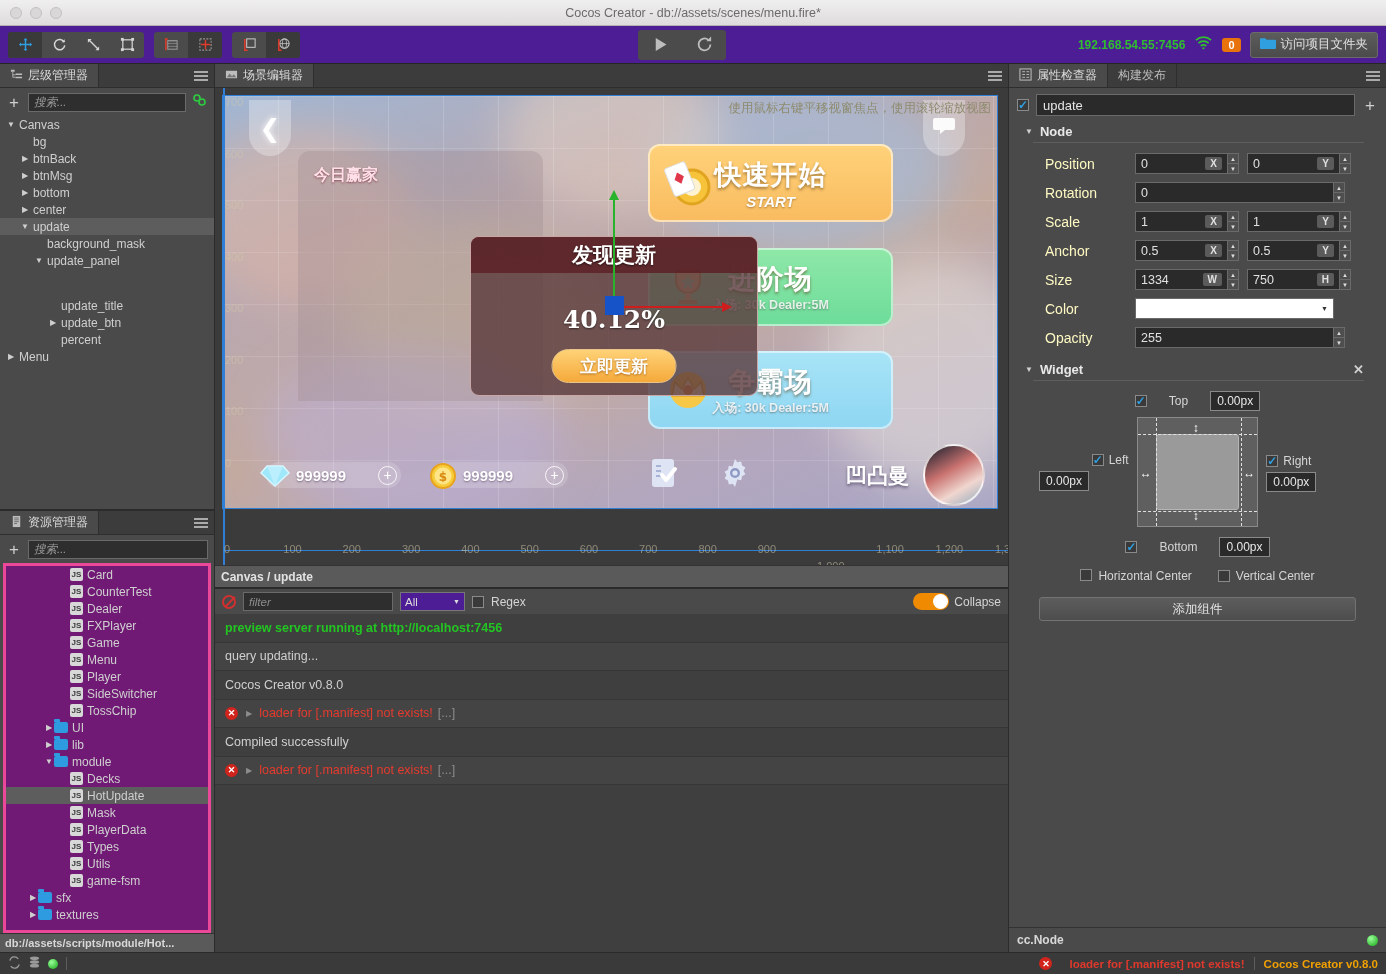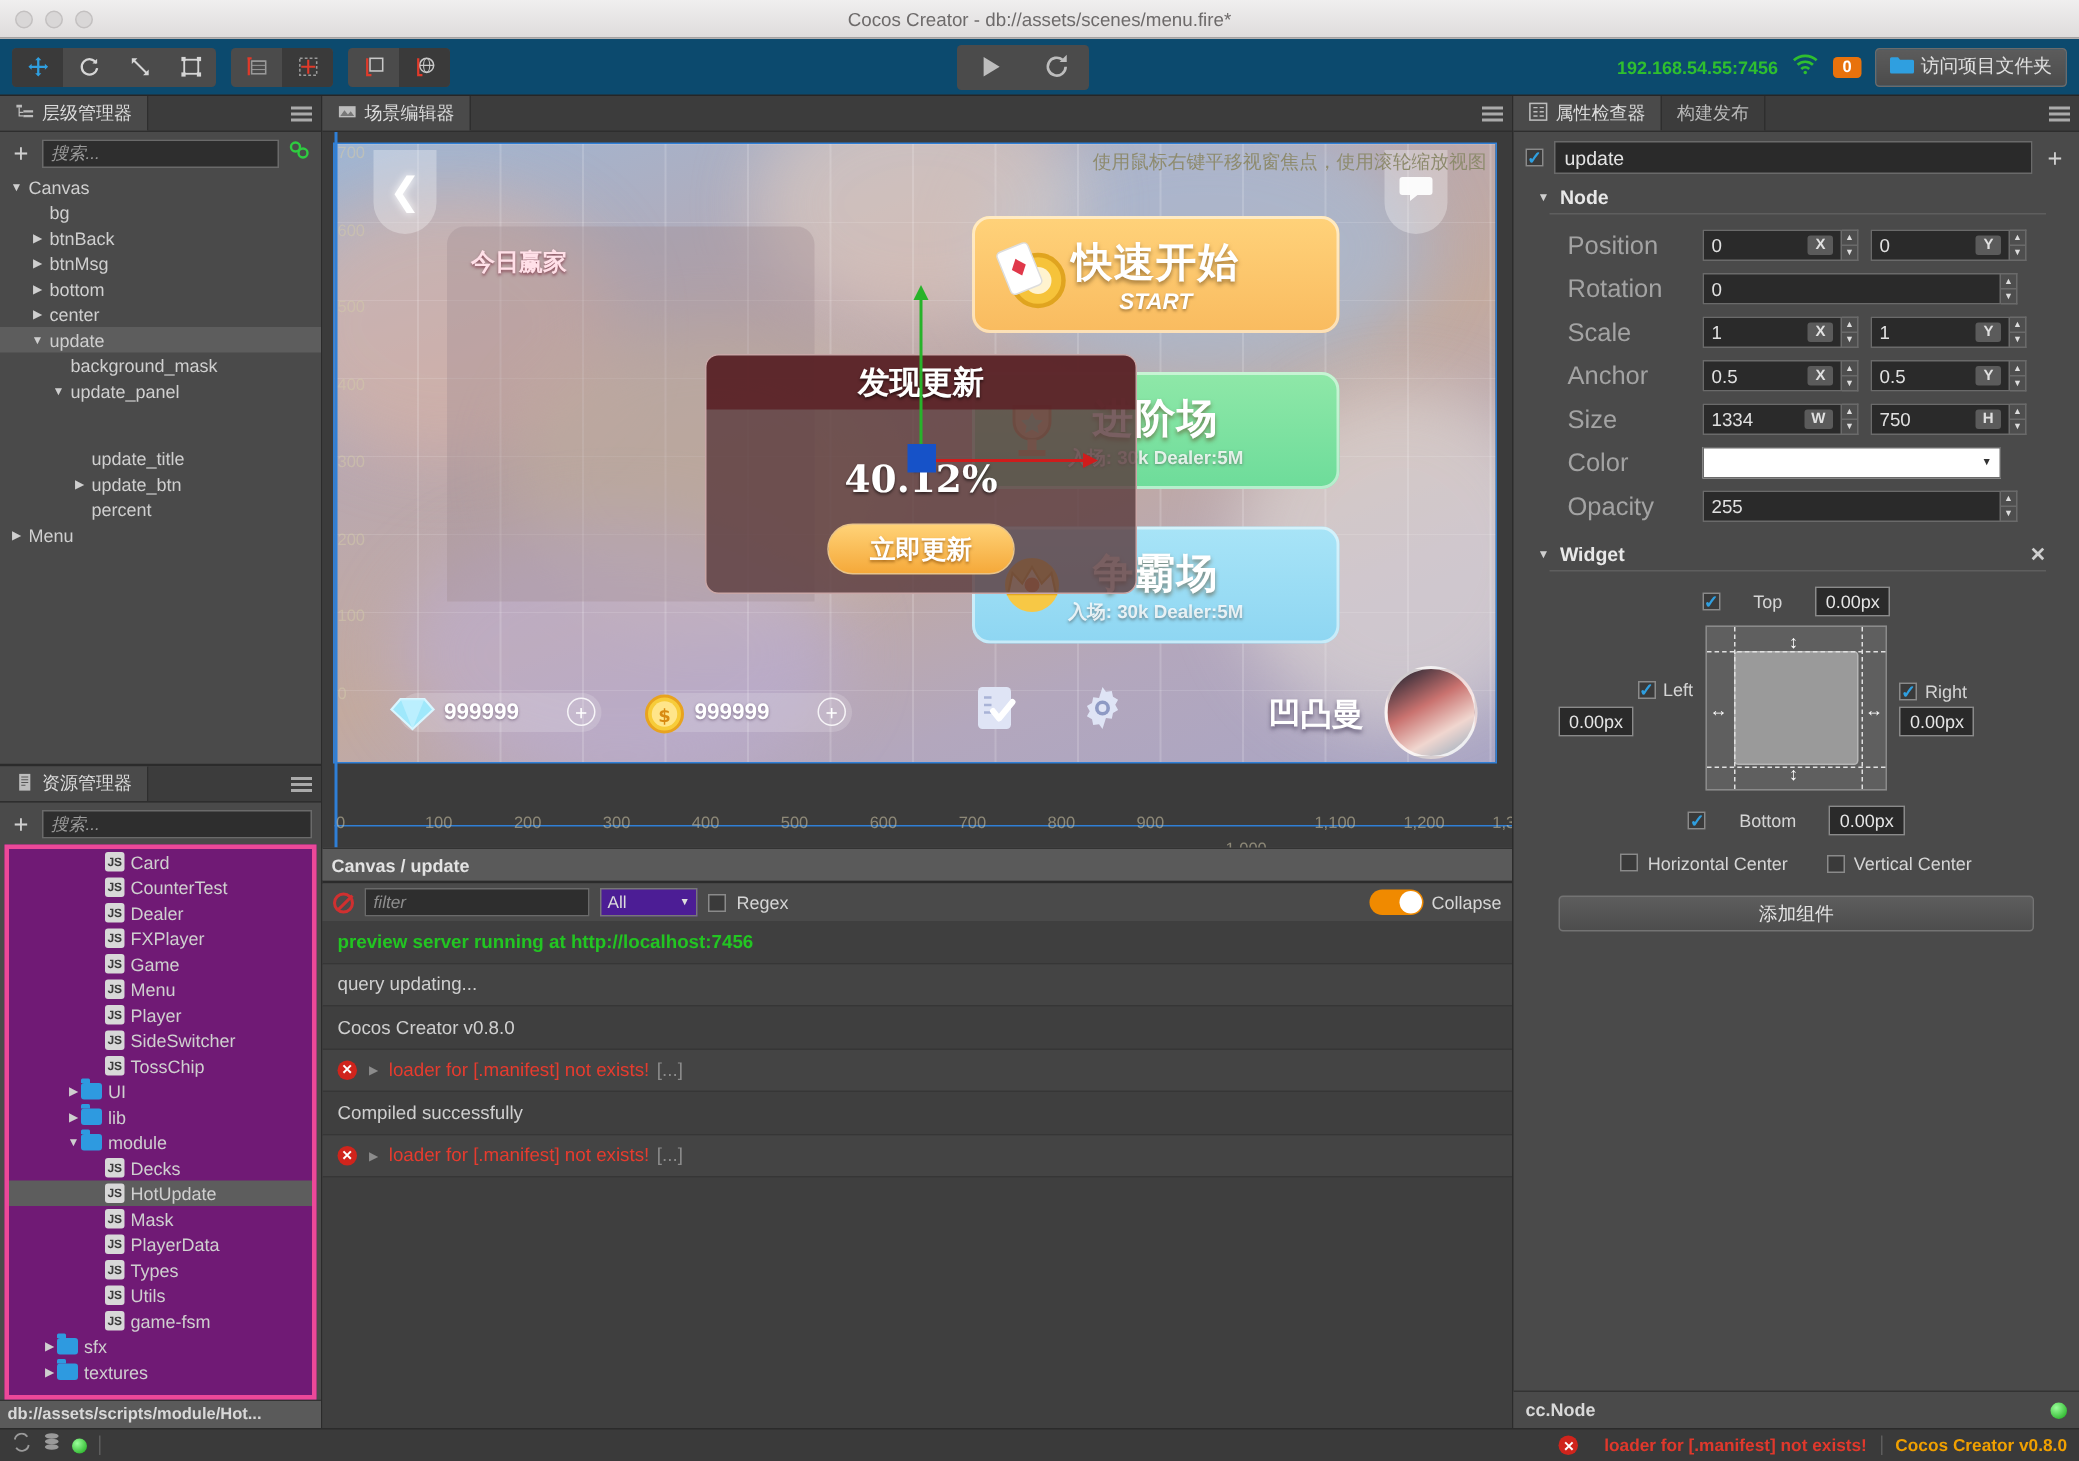--- a/index.html
+++ b/index.html
@@ -11,21 +11,21 @@
   #titlebar { height:26px; background:linear-gradient(#f0efef,#dedcdc);
     border-bottom:1px solid #b4b1b1; display:flex; align-items:center;
     position:relative; }
   #traffic { display:flex; gap:8px; padding-left:10px; }
   .tl { width:12px; height:12px; border-radius:50%; background:#d9d7d7;
      border:1px solid #c3c0c0; }
   #title-text { position:absolute; left:0; right:0; text-align:center;
     font-size:12.5px; color:#6d6a6a; }
 
   
-  #toolbar { height:38px; background:#0c4a6e; display:flex; align-items:center;
+  #toolbar { height:38px; background:#4c1d95; display:flex; align-items:center;
     padding:0 8px; border-bottom:1px solid #262626; position:relative; }
   .tgroup { display:flex; align-items:center; background:#4b4b4b;
     border-radius:3px; margin-right:10px; overflow:hidden; height:26px; }
   .tbtn { width:34px; height:26px; display:flex; align-items:center;
     justify-content:center; cursor:pointer; }
   .tbtn.sel { background:#3a3a3a; }
   .tbtn svg { display:block; }
   #playgroup { position:absolute; left:638px; display:flex;
     background:#4b4b4b; border-radius:3px; height:30px; align-items:center; }
   #playgroup .tbtn { width:44px; height:30px; }
@@ -136,21 +136,21 @@
   .namerow { display:flex; align-items:center; gap:7px; margin-bottom:8px; }
   .namefield { flex:1; height:22px; background:#2a2a2a; border:1px solid #6a6a6a;
     color:#e4e4e4; font-size:13px; padding:0 6px; display:flex; align-items:center; }
   .sechead { display:flex; align-items:center; gap:7px; margin:5px 0 3px 8px; }
   .sechead .caret { font-size:8px; color:#cfcfcf; }
   .sechead .stitle { font-size:13px; font-weight:bold; color:#e8e8e8; }
   .sechead .closex { margin-left:auto; margin-right:14px; color:#cfcfcf;
     font-size:13px; cursor:pointer; font-weight:bold; }
   .sepline { height:1px; background:#5e5e5e; margin:2px 14px 6px 16px; }
   .prow { display:flex; align-items:center; height:29px; }
-  .pname { width:118px; font-size:17px; color:#a3a3a3; padding-left:28px; }
+  .pname { width:118px; font-size:14px; color:#fef9c3; padding-left:28px; }
   .field { height:21px; background:#2a2a2a; border:1px solid #6a6a6a;
     display:flex; align-items:center; color:#e0e0e0; font-size:12.5px;
     padding:0 5px; position:relative; }
   .field .axis { margin-left:auto; background:#5b5b5b; color:#e0e0e0;
     font-size:10px; font-weight:bold; padding:1px 5px; border-radius:2px; }
   .spin { width:11px; height:21px; background:#4e4e4e; border:1px solid #6a6a6a;
     border-left:none; display:flex; flex-direction:column; cursor:pointer; }
   .spin i { flex:1; display:flex; align-items:center; justify-content:center;
     font-size:6px; color:#ddd; }
   .spin i:first-child { border-bottom:1px solid #6a6a6a; }

